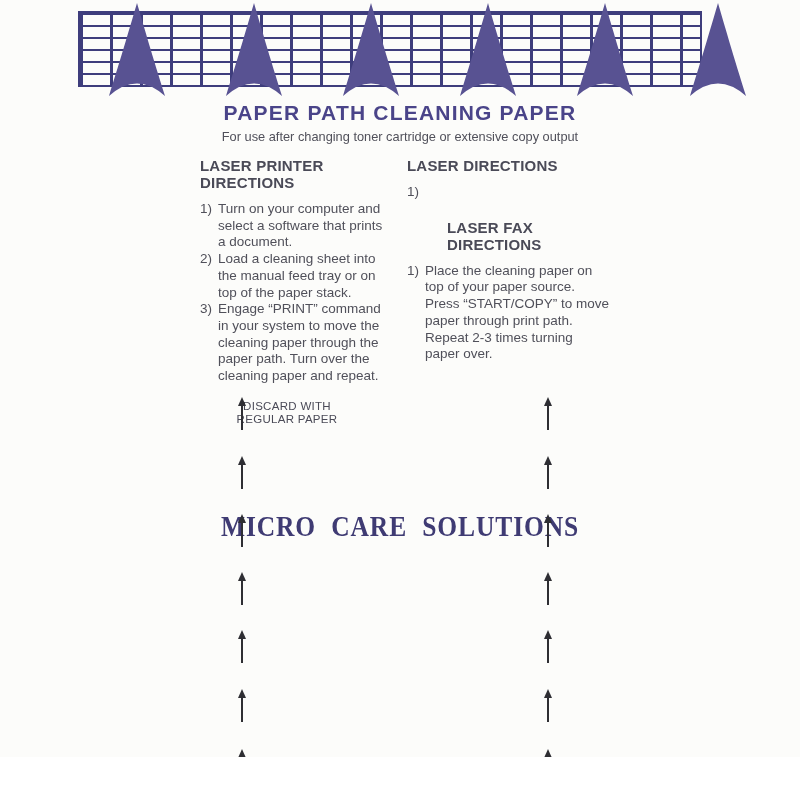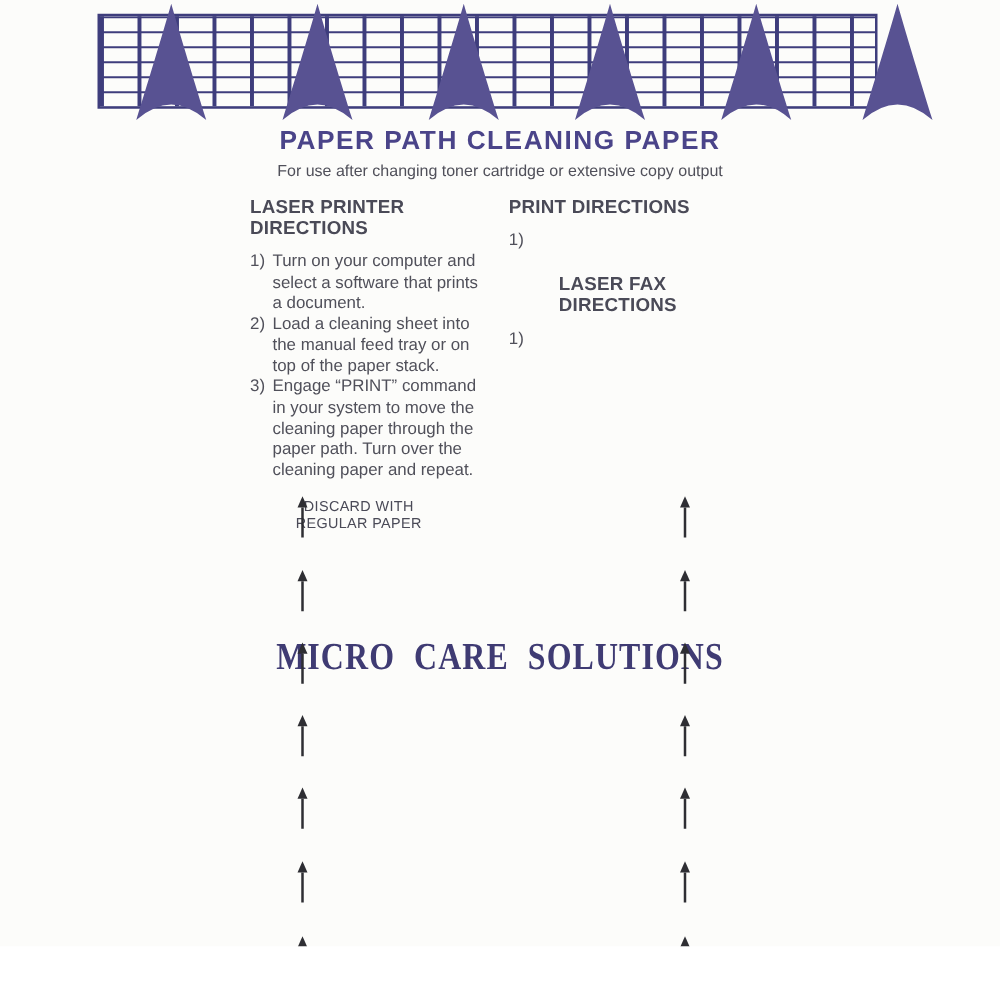--- a/index.html
+++ b/index.html
@@ -116,27 +116,33 @@
 in your system to move the
 cleaning paper through the
 paper path. Turn over the
 cleaning paper and repeat.</span>
     </div>
     <div class="note">DISCARD WITH
 REGULAR PAPER</div>
   </div>
 
   <div class="col col-right">
-    <div class="dir-heading">PRINT DIRECTIONS</div>
+    <div class="dir-heading">LASER DIRECTIONS</div>
     <div class="step">
       <span class="num">1)</span>
     </div>
     <div class="dir-heading second">LASER FAX DIRECTIONS</div>
     <div class="step">
       <span class="num">1)</span>
+      <span class="txt">Place the cleaning paper on
+top of your paper source.
+Press “START/COPY” to move
+paper through print path.
+Repeat 2-3 times turning
+paper over.</span>
     </div>
   </div>
 
   <div class="brand">MICRO CARE SOLUTIONS</div>
 
   <div id="arrow-field">
       <div class="arrow" style="left: 236px; top: 397px;">
         <div class="head"></div>
         <div class="stem"></div>
       </div>

